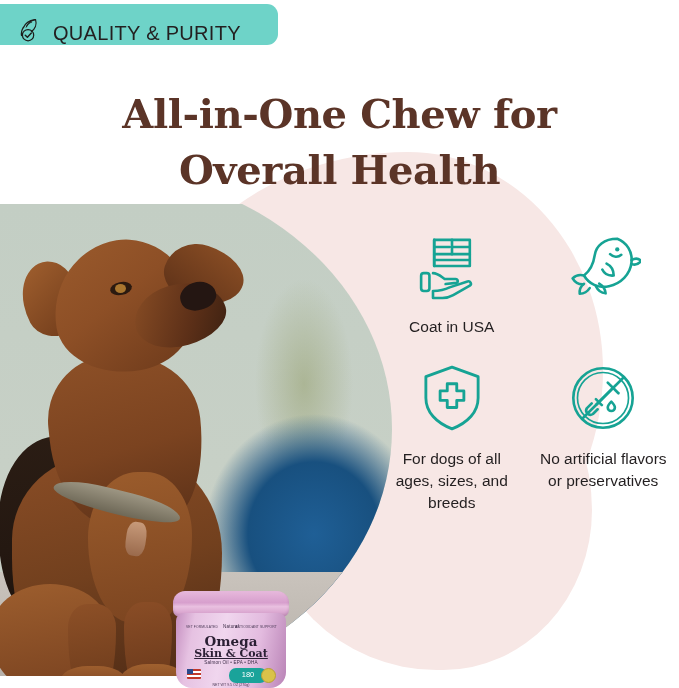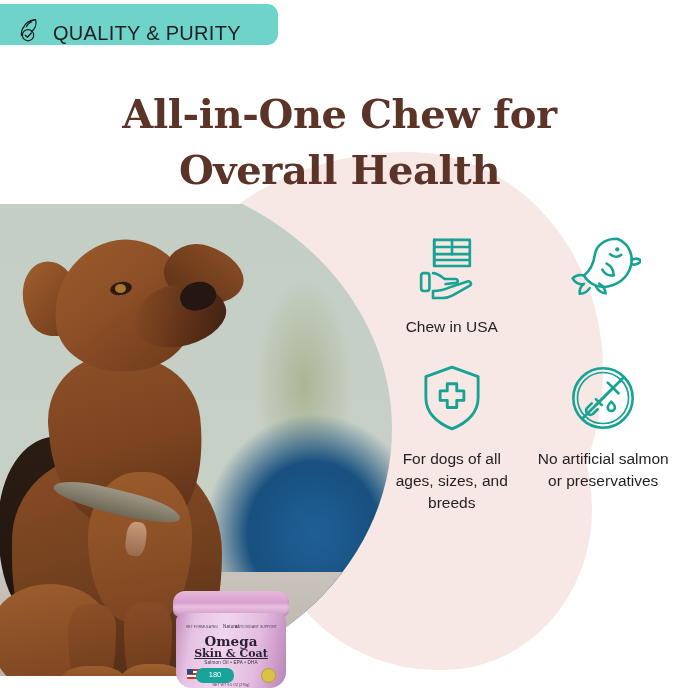--- a/index.html
+++ b/index.html
@@ -290,21 +290,21 @@
   #jar-title2 { top: 34px; font-size: 11px; font-weight: bold; text-decoration: underline; }
   #jar-sub {
     top: 47px;
     font-size: 4.6px;
     font-family: "Liberation Sans", sans-serif;
     letter-spacing: .2px;
     color: #3d2d48;
   }
   #jar-count {
     position: absolute;
-    left: 20px; top: 55px;
+    left: 53px; top: 55px;
     width: 38px; height: 15px;
     background: #1aa39a;
     border-radius: 7px;
     color: #ffffff;
     font-size: 7.5px;
     line-height: 13px;
     text-align: center;
     font-family: "Liberation Sans", sans-serif;
   }
   #jar-flag {
@@ -401,21 +401,21 @@
     <div class="feature">
       <svg class="ficon" viewBox="0 0 64 64" fill="none" stroke="#16a394" stroke-width="2.2" stroke-linecap="round" stroke-linejoin="round">
         <path d="M17 10h30v22H17z"></path>
         <path d="M17 10v22"></path>
         <path d="M17 16h13M17 22h30M17 27h30M32 16h15"></path>
         <path d="M32 10v12"></path>
         <rect x="6" y="38" width="7" height="15" rx="2.2"></rect>
         <path d="M16 38c4 0 7 3 10 5h9c2 0 2.6 2.6.6 3.2l-9 1"></path>
         <path d="M16 53c5 0 10-1 14-3l15-5c2.4-.8 4 2.2 2 3.6l-14 8c-3 1.7-6 2.4-9 2.4H16z"></path>
       </svg>
-      <div class="flabel">Chew in USA</div>
+      <div class="flabel">Coat in USA</div>
     </div>
 
     <div class="feature">
       <svg class="ficon" viewBox="0 0 64 64" fill="none" stroke="#16a394" stroke-width="2.2" stroke-linecap="round" stroke-linejoin="round">
         <path d="M44 9c8 3 13 11 12 20-1 10-9 18-19 20-9 2-17-2-21-9 5-4 8-10 9-17 1-8 8-14 19-14z"></path>
         <circle cx="44" cy="18" r="1.8" fill="#16a394" stroke="none"></circle>
         <path d="M38 22c2.6 2.6 6.6 3 9.4.6"></path>
         <path d="M56 27c3-1.6 6-1.4 8 .6-1.6 2.6-4.4 3.6-7.4 3"></path>
         <path d="M16 40c-3.6-1-7-.2-9.6 2.4 2 3.4 5.4 5.2 9 5"></path>
         <path d="M16 47c-2.6 2-4 5-3.6 8.4 3.6-.2 6.6-2 8.4-4.8"></path>
@@ -436,21 +436,21 @@
       <svg class="ficon" viewBox="0 0 64 64" fill="none" stroke="#16a394" stroke-width="2.2" stroke-linecap="round" stroke-linejoin="round">
         <circle cx="32" cy="32" r="25"></circle>
         <circle cx="32" cy="32" r="21.5" stroke-width="1.4"></circle>
         <path d="M14.5 49.5L49.5 14.5"></path>
         <path d="M36 19l9 9"></path>
         <path d="M40.5 23.5l-14 14"></path>
         <path d="M26 33l5 5"></path>
         <path d="M22.5 36.5l-4 4a3.6 3.6 0 005 5l4-4"></path>
         <path d="M36 40c0 1.7 1.3 3 3 3s3-1.3 3-3c0-2-3-5-3-5s-3 3-3 5z"></path>
       </svg>
-      <div class="flabel">No artificial salmon or preservatives</div>
+      <div class="flabel">No artificial flavors or preservatives</div>
     </div>
 
   </div>
 
   <div id="jar">
     <div id="jar-lid"></div>
     <div id="jar-body">
       <div class="jar-side-txt" id="jar-side-l">VET FORMULATED</div>
       <div class="jar-side-txt" id="jar-side-r">ANTIOXIDANT SUPPORT</div>
       <div class="jar-txt" id="jar-brand">Natural</div>

